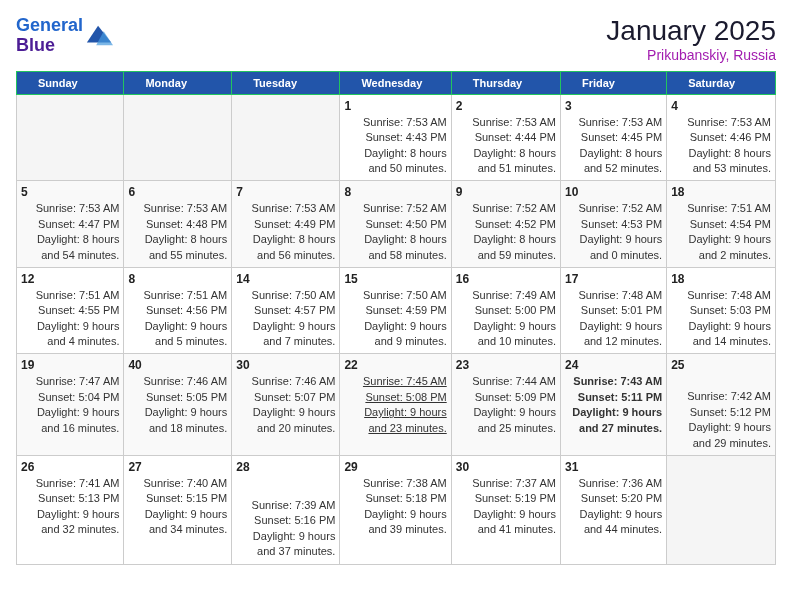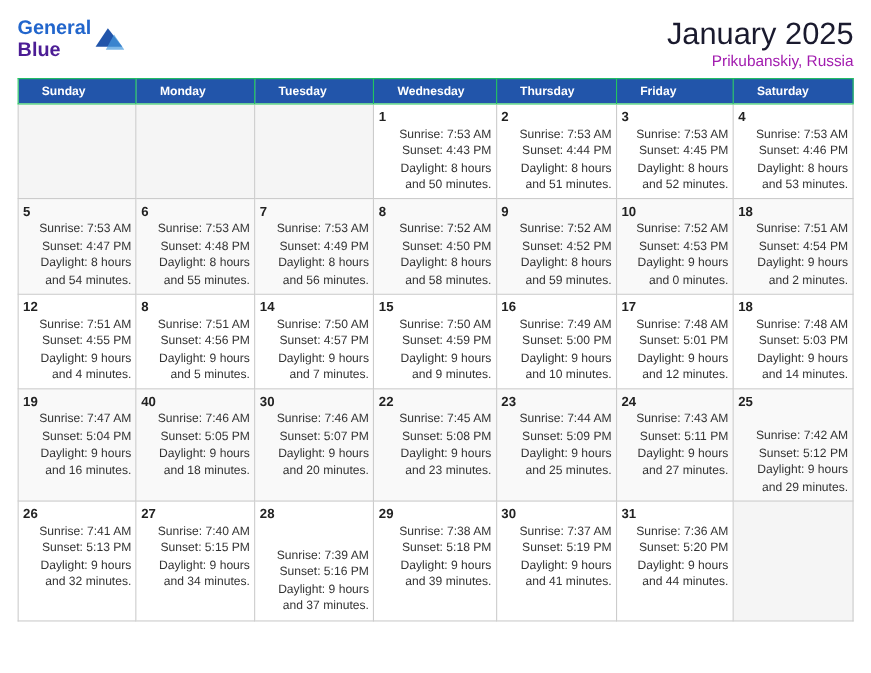--- a/index.html
+++ b/index.html
@@ -282,35 +282,35 @@
           </td>
           <td>
             <div class="day-number">30</div>
             <div class="day-info" style="white-space: pre-line;">Sunrise: 7:46 AM
 Sunset: 5:07 PM
 Daylight: 9 hours
 and 20 minutes.</div>
           </td>
           <td>
             <div class="day-number">22</div>
-            <div class="day-info" style="white-space: pre-line;">Sunrise: 7:45 AM
+            <div class="day-info" style="white-space: pre-line; text-decoration: underline;">Sunrise: 7:45 AM
 Sunset: 5:08 PM
 Daylight: 9 hours
 and 23 minutes.</div>
           </td>
           <td>
             <div class="day-number">23</div>
             <div class="day-info" style="white-space: pre-line;">Sunrise: 7:44 AM
 Sunset: 5:09 PM
 Daylight: 9 hours
 and 25 minutes.</div>
           </td>
           <td>
             <div class="day-number">24</div>
-            <div class="day-info" style="white-space: pre-line;">Sunrise: 7:43 AM
+            <div class="day-info" style="white-space: pre-line; font-weight: bold;">Sunrise: 7:43 AM
 Sunset: 5:11 PM
 Daylight: 9 hours
 and 27 minutes.</div>
           </td>
           <td>
             <div class="day-number">25</div>
             <div class="day-info" style="white-space: pre-line; margin-top: 17px;">Sunrise: 7:42 AM
 Sunset: 5:12 PM
 Daylight: 9 hours
 and 29 minutes.</div>

